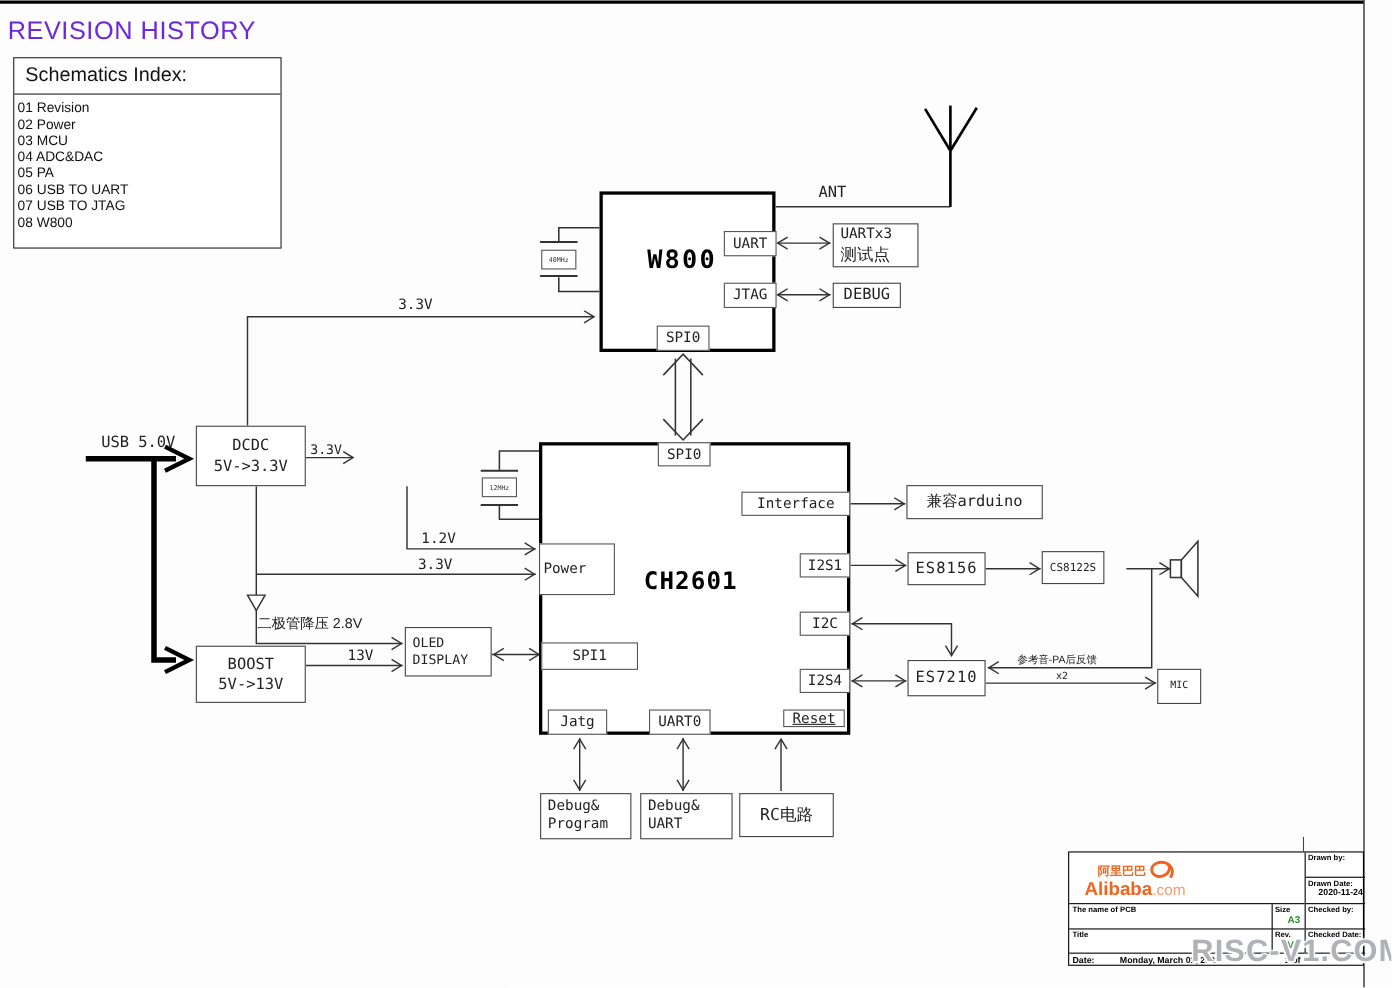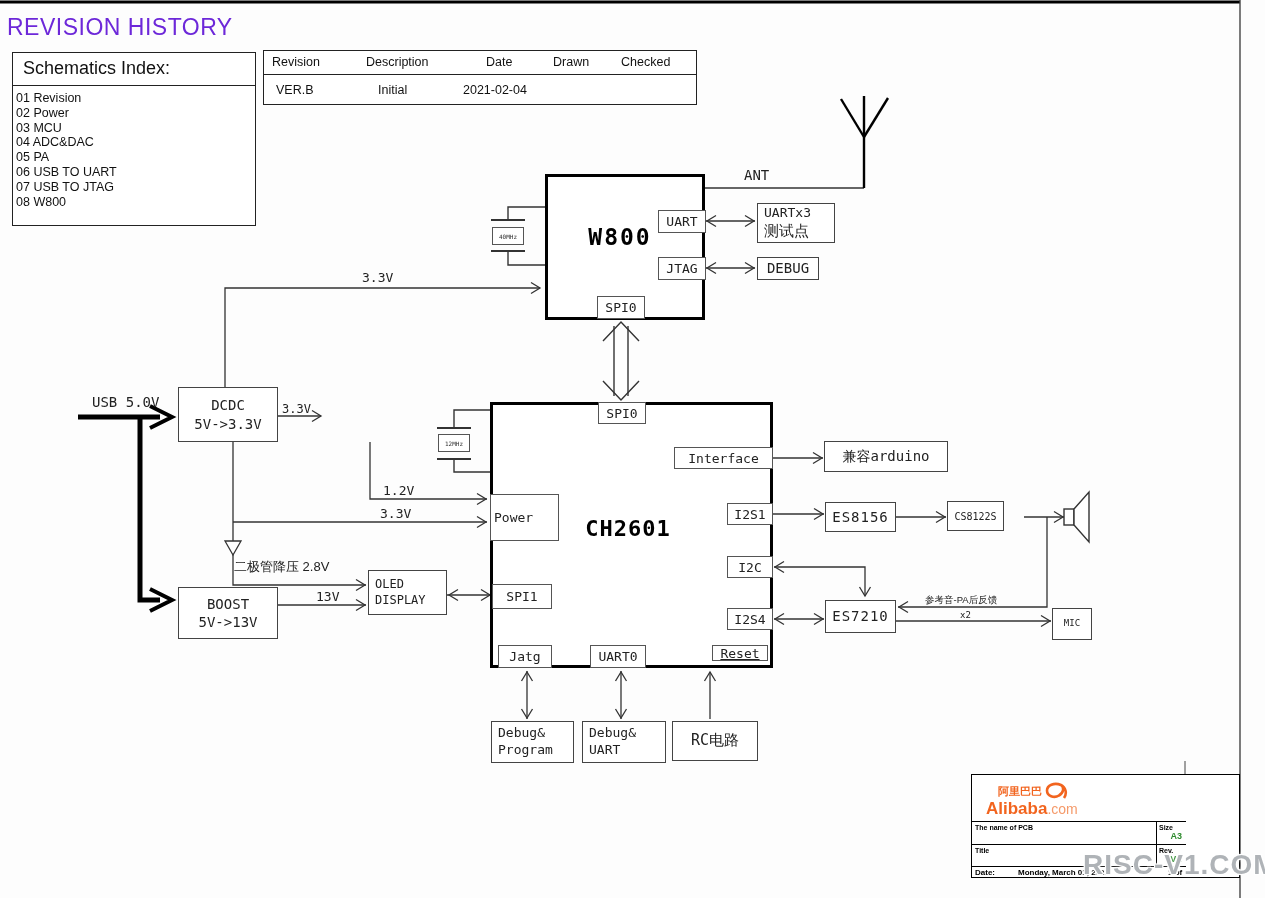--- a/index.html
+++ b/index.html
@@ -162,48 +162,37 @@
       <div>02 Power</div>
       <div>03 MCU</div>
       <div>04 ADC&amp;DAC</div>
       <div>05 PA</div>
       <div>06 USB TO UART</div>
       <div>07 USB TO JTAG</div>
       <div>08 W800</div>
     </div>
   </div>
 
-  <div id="rev-table">
-    <div class="hdrline"></div>
-    <span style="left:8px;top:4px;">Revision</span>
-    <span style="left:102px;top:4px;">Description</span>
-    <span style="left:222px;top:4px;">Date</span>
-    <span style="left:289px;top:4px;">Drawn</span>
-    <span style="left:357px;top:4px;">Checked</span>
-    <span style="left:12px;top:32px;">VER.B</span>
-    <span style="left:114px;top:32px;">Initial</span>
-    <span style="left:199px;top:32px;">2021-02-04</span>
-  </div>
 
   <div class="chip" style="left:545px;top:174px;width:160px;height:146px;"></div>
   <div class="chiplabel" style="left:565px;top:224px;width:110px;font-size:23px;letter-spacing:2px;">W800</div>
   <div class="port" style="left:658px;top:210px;width:48px;height:23px;">UART</div>
   <div class="port" style="left:658px;top:257px;width:48px;height:23px;">JTAG</div>
   <div class="port" style="left:597px;top:296px;width:48px;height:23px;">SPI0</div>
   <div class="xtal" style="left:492px;top:227px;width:32px;height:18px;">40MHz</div>
 
   <div class="chip" style="left:490px;top:402px;width:283px;height:266px;"></div>
   <div class="chiplabel" style="left:563px;top:516px;width:130px;font-size:22px;letter-spacing:1px;">CH2601</div>
   <div class="port" style="left:598px;top:402px;width:48px;height:22px;">SPI0</div>
   <div class="port" style="left:674px;top:447px;width:99px;height:22px;">Interface</div>
   <div class="port" style="left:727px;top:503px;width:46px;height:22px;">I2S1</div>
   <div class="port" style="left:727px;top:556px;width:46px;height:22px;">I2C</div>
   <div class="port" style="left:727px;top:608px;width:46px;height:22px;">I2S4</div>
   <div class="port" style="left:490px;top:494px;width:69px;height:47px;justify-content:flex-start;padding-left:3px;">Power</div>
-  <div class="port" style="left:492px;top:584px;width:60px;height:25px;">SPI1</div>
+  <div class="port" style="left:492px;top:584px;width:88px;height:25px;">SPI1</div>
   <div class="port" style="left:498px;top:645px;width:54px;height:23px;">Jatg</div>
   <div class="port" style="left:590px;top:645px;width:56px;height:23px;">UART0</div>
   <div class="port" style="left:712px;top:645px;width:56px;height:16px;text-decoration:underline;">Reset</div>
   <div class="xtal" style="left:438px;top:434px;width:32px;height:18px;">12MHz</div>
 
   <div class="box" style="left:178px;top:387px;width:100px;height:55px;font-size:14px;">
     <span>DCDC</span>
     <span>5V-&gt;3.3V</span>
   </div>
   <div class="box" style="left:178px;top:587px;width:100px;height:52px;font-size:14px;">
@@ -277,17 +266,32 @@
       <span>Rev.</span>
       <div class="green" style="font-size:9px;text-align:right;padding-right:4px;">VA</div>
     </div>
 
     <div class="cell" style="left:0;top:92px;width:267px;height:10px;font-size:8px;">
       <span style="position:absolute;left:3px;top:1px;">Date:</span>
       <span style="position:absolute;left:46px;top:1px;">Monday, March 01, 2021</span>
       <span style="position:absolute;left:196px;top:1px;">1 of</span>
     </div>
 
+    <div class="cell bl" style="left:214px;top:0;width:55px;height:92px;">
+      <div class="cell bb" style="left:0;top:0;width:54px;height:23px;padding:2px 0 0 2px;">
+        <span>Drawn by:</span>
+      </div>
+      <div class="cell bb" style="left:0;top:23px;width:54px;height:24px;padding:2px 0 0 2px;">
+        <span>Drawn Date:</span>
+        <div style="font-size:8px;text-align:right;padding-right:2px;">2020-11-24</div>
+      </div>
+      <div class="cell bb" style="left:0;top:47px;width:54px;height:23px;padding:2px 0 0 2px;">
+        <span>Checked by:</span>
+      </div>
+      <div class="cell bb" style="left:0;top:70px;width:54px;height:22px;padding:2px 0 0 2px;">
+        <span>Checked Date:</span>
+      </div>
+    </div>
   </div>
 
   <div id="watermark">RISC-V1.COM</div>
 
 </div>
 
 </body></html>

